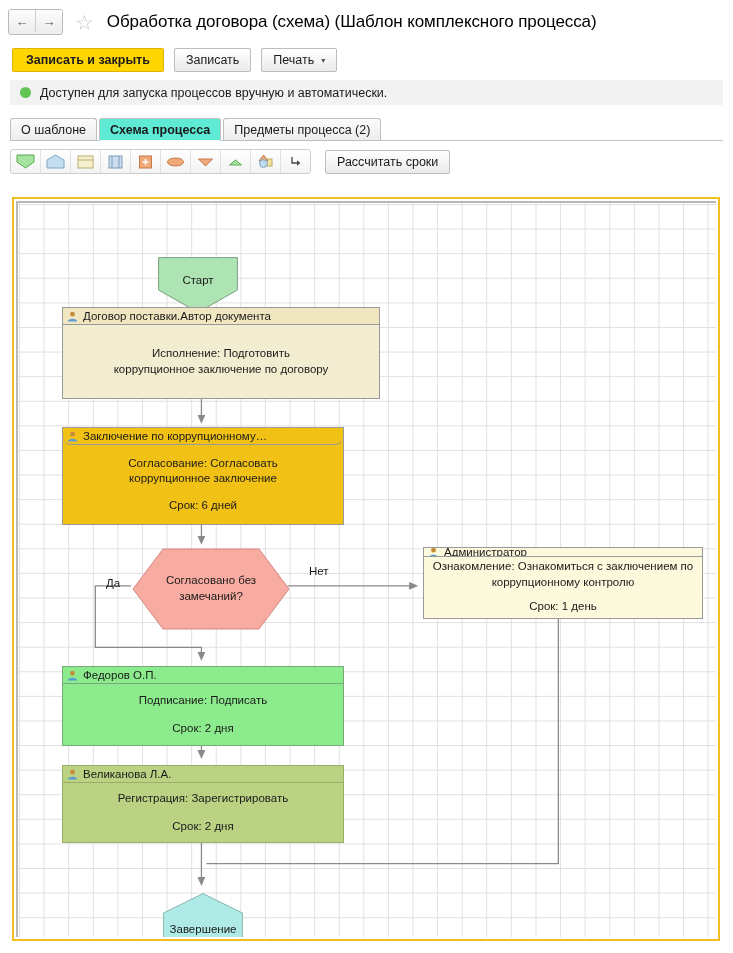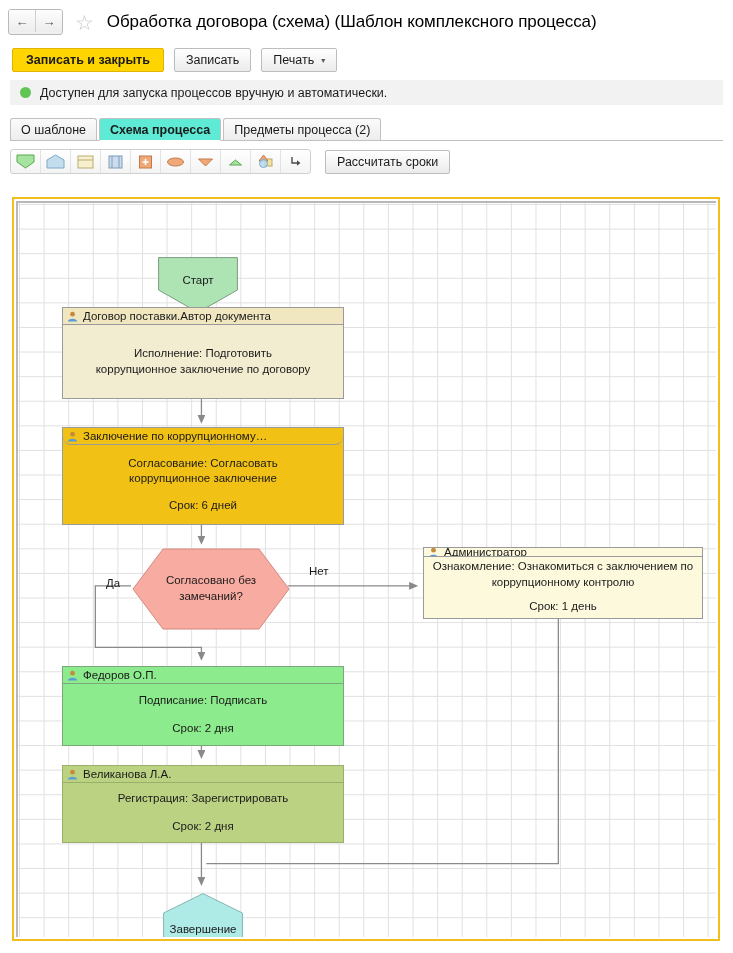--- a/index.html
+++ b/index.html
@@ -396,21 +396,21 @@
       </g>
     </svg>
 
     <div class="pent-down" style="left:140px; top:22px; width:80px; height:56px;margin-top:32px;">
       <svg class="shape-svg" viewBox="0 0 80 56" preserveAspectRatio="none">
         <path d="M0.6 0.6 H79.4 V33 L40 55.4 L0.6 33 Z" fill="#aee4b4" stroke="#7a9e7e" stroke-width="1"></path>
       </svg>
       <span class="shape-label" style="margin-bottom:10px;">Старт</span>
     </div>
 
-    <div class="node" style="left:44px; top:104px; width:282px; height:92px; background:#f2ecd0;">
+    <div class="node" style="left:44px; top:104px; width:318px; height:92px; background:#f2ecd0;">
       <div class="hdr" style="background:#f0e6c0;">
         <svg class="avatar" viewBox="0 0 11 11">
           <circle cx="5.5" cy="3.2" r="2.4" fill="#c58b3c"></circle>
           <path d="M0.8 10.6 C1.2 6.9 9.8 6.9 10.2 10.6 Z" fill="#5b9bd5"></path>
         </svg>
         <span>Договор поставки.Автор документа</span>
       </div>
       <div class="body">
         <span style="max-width:215px;">Исполнение: Подготовить коррупционное заключение по договору</span>
       </div>

